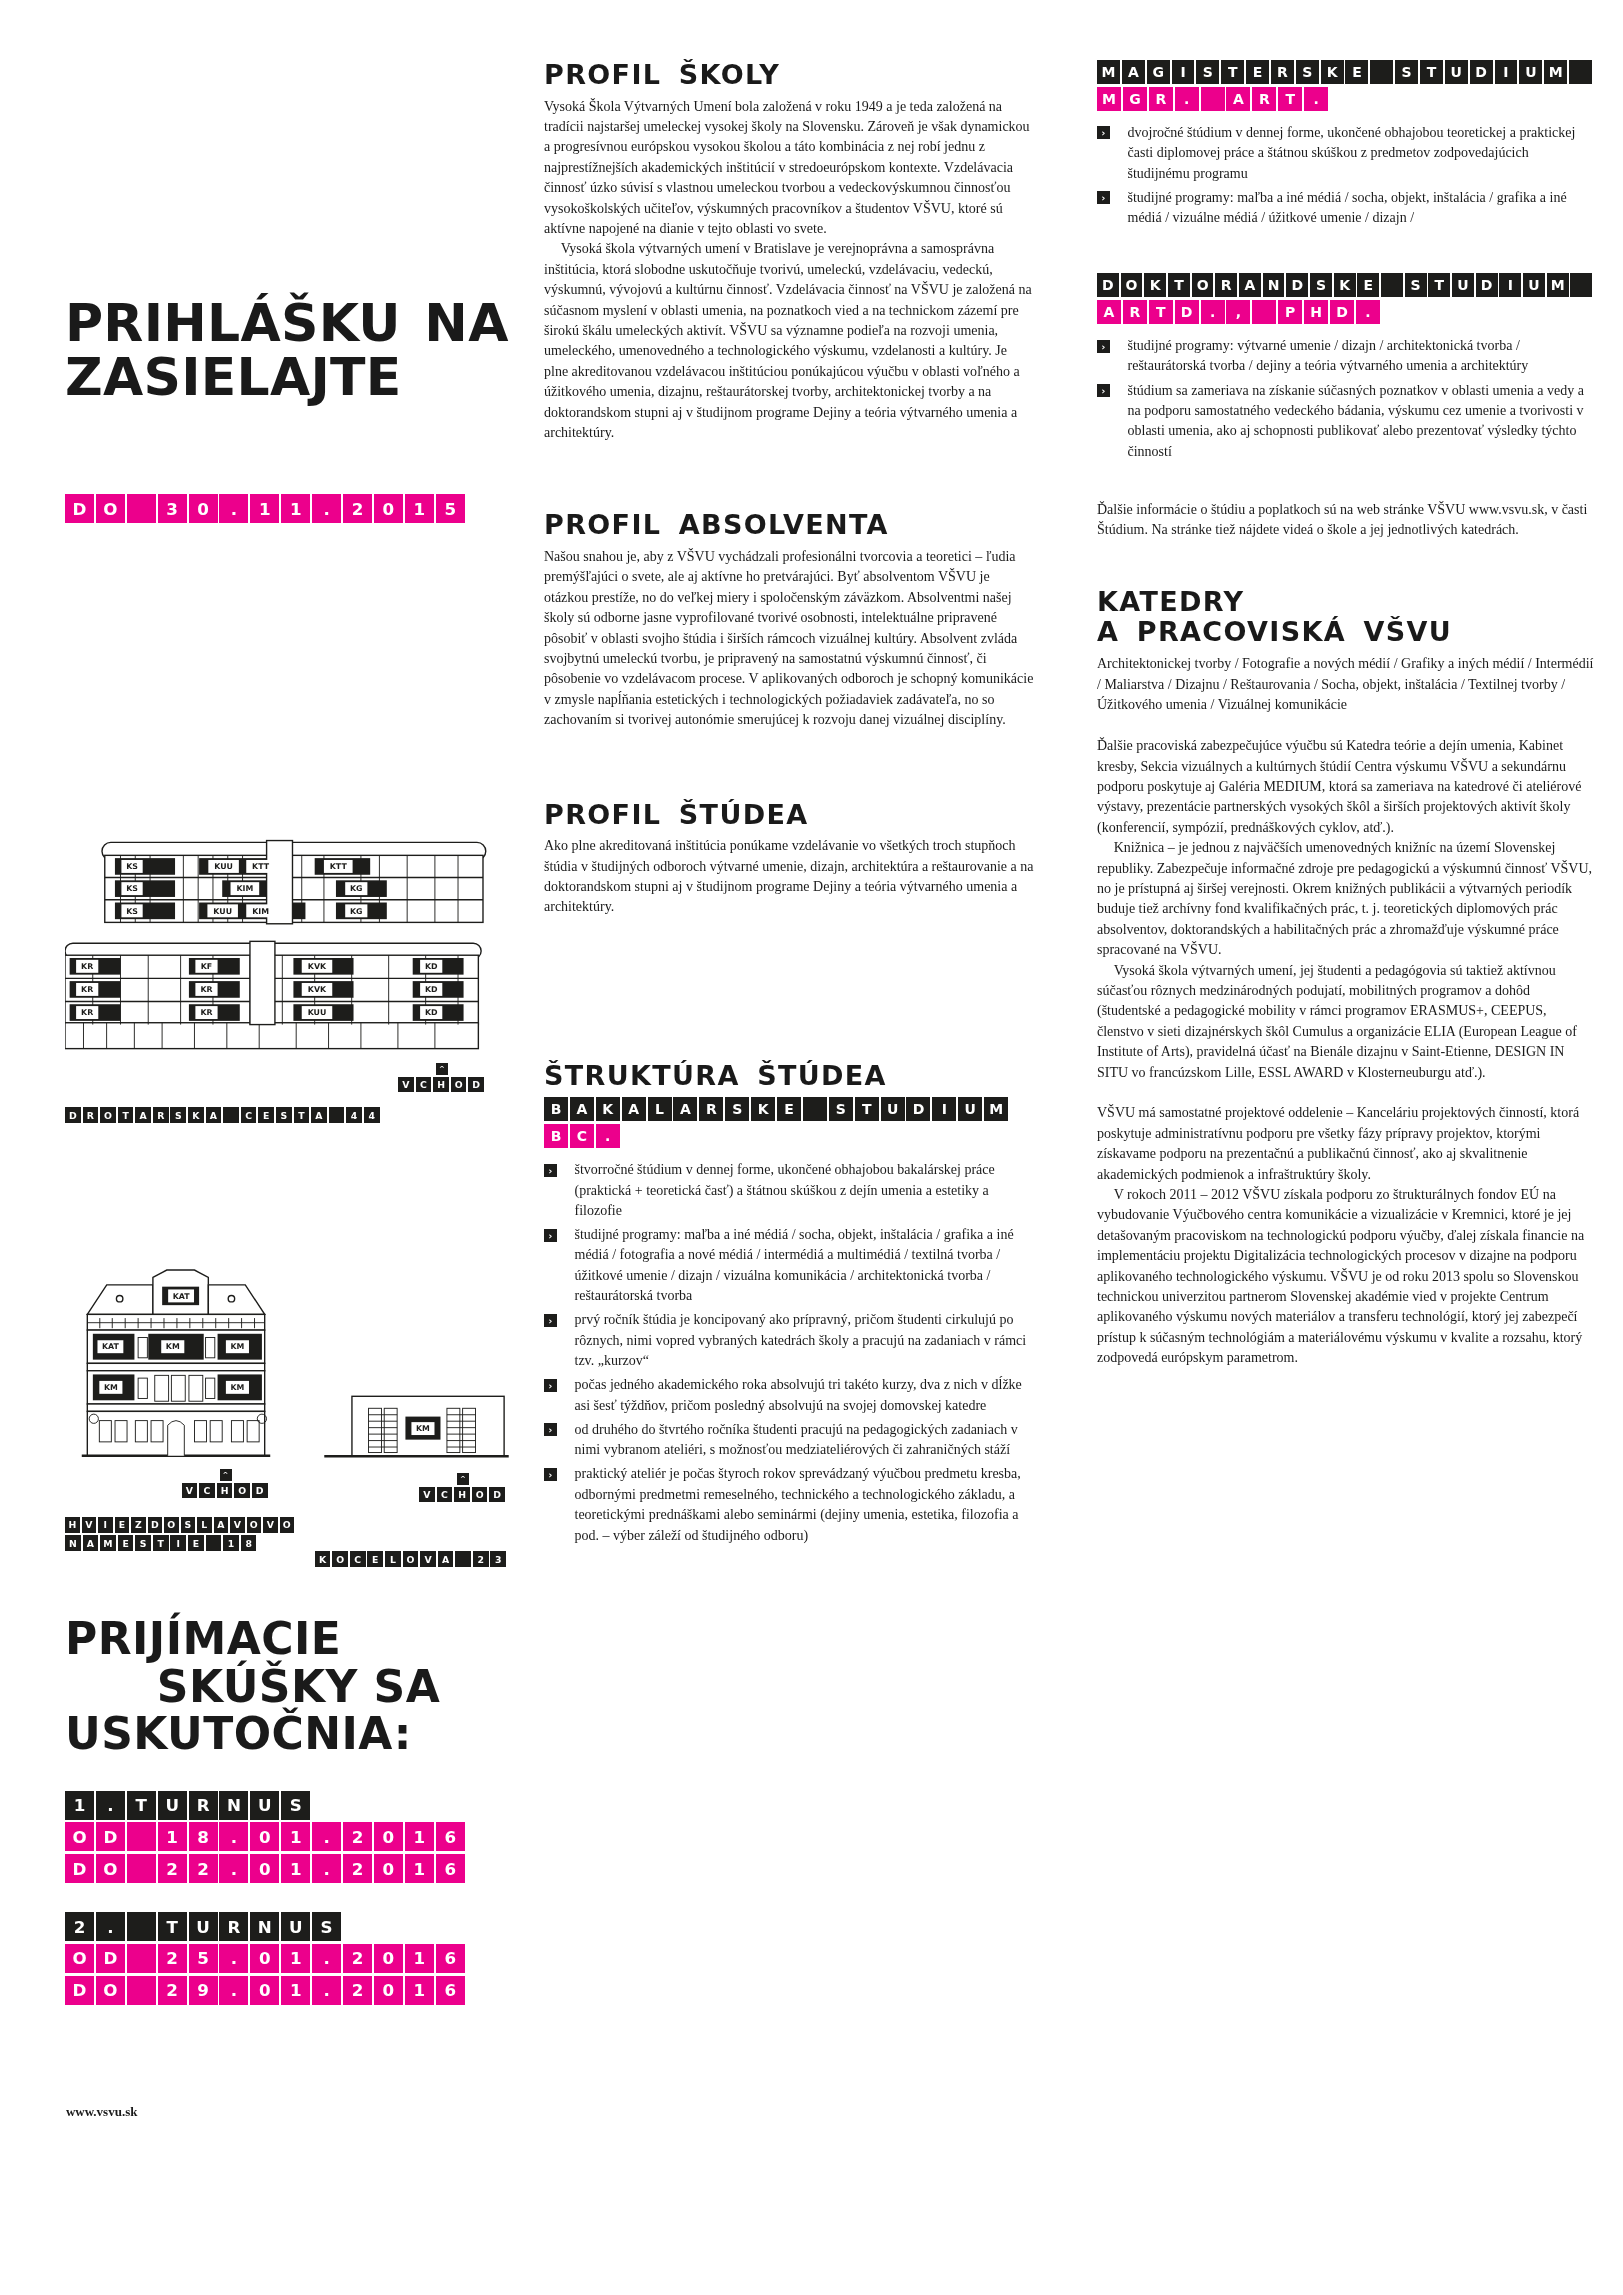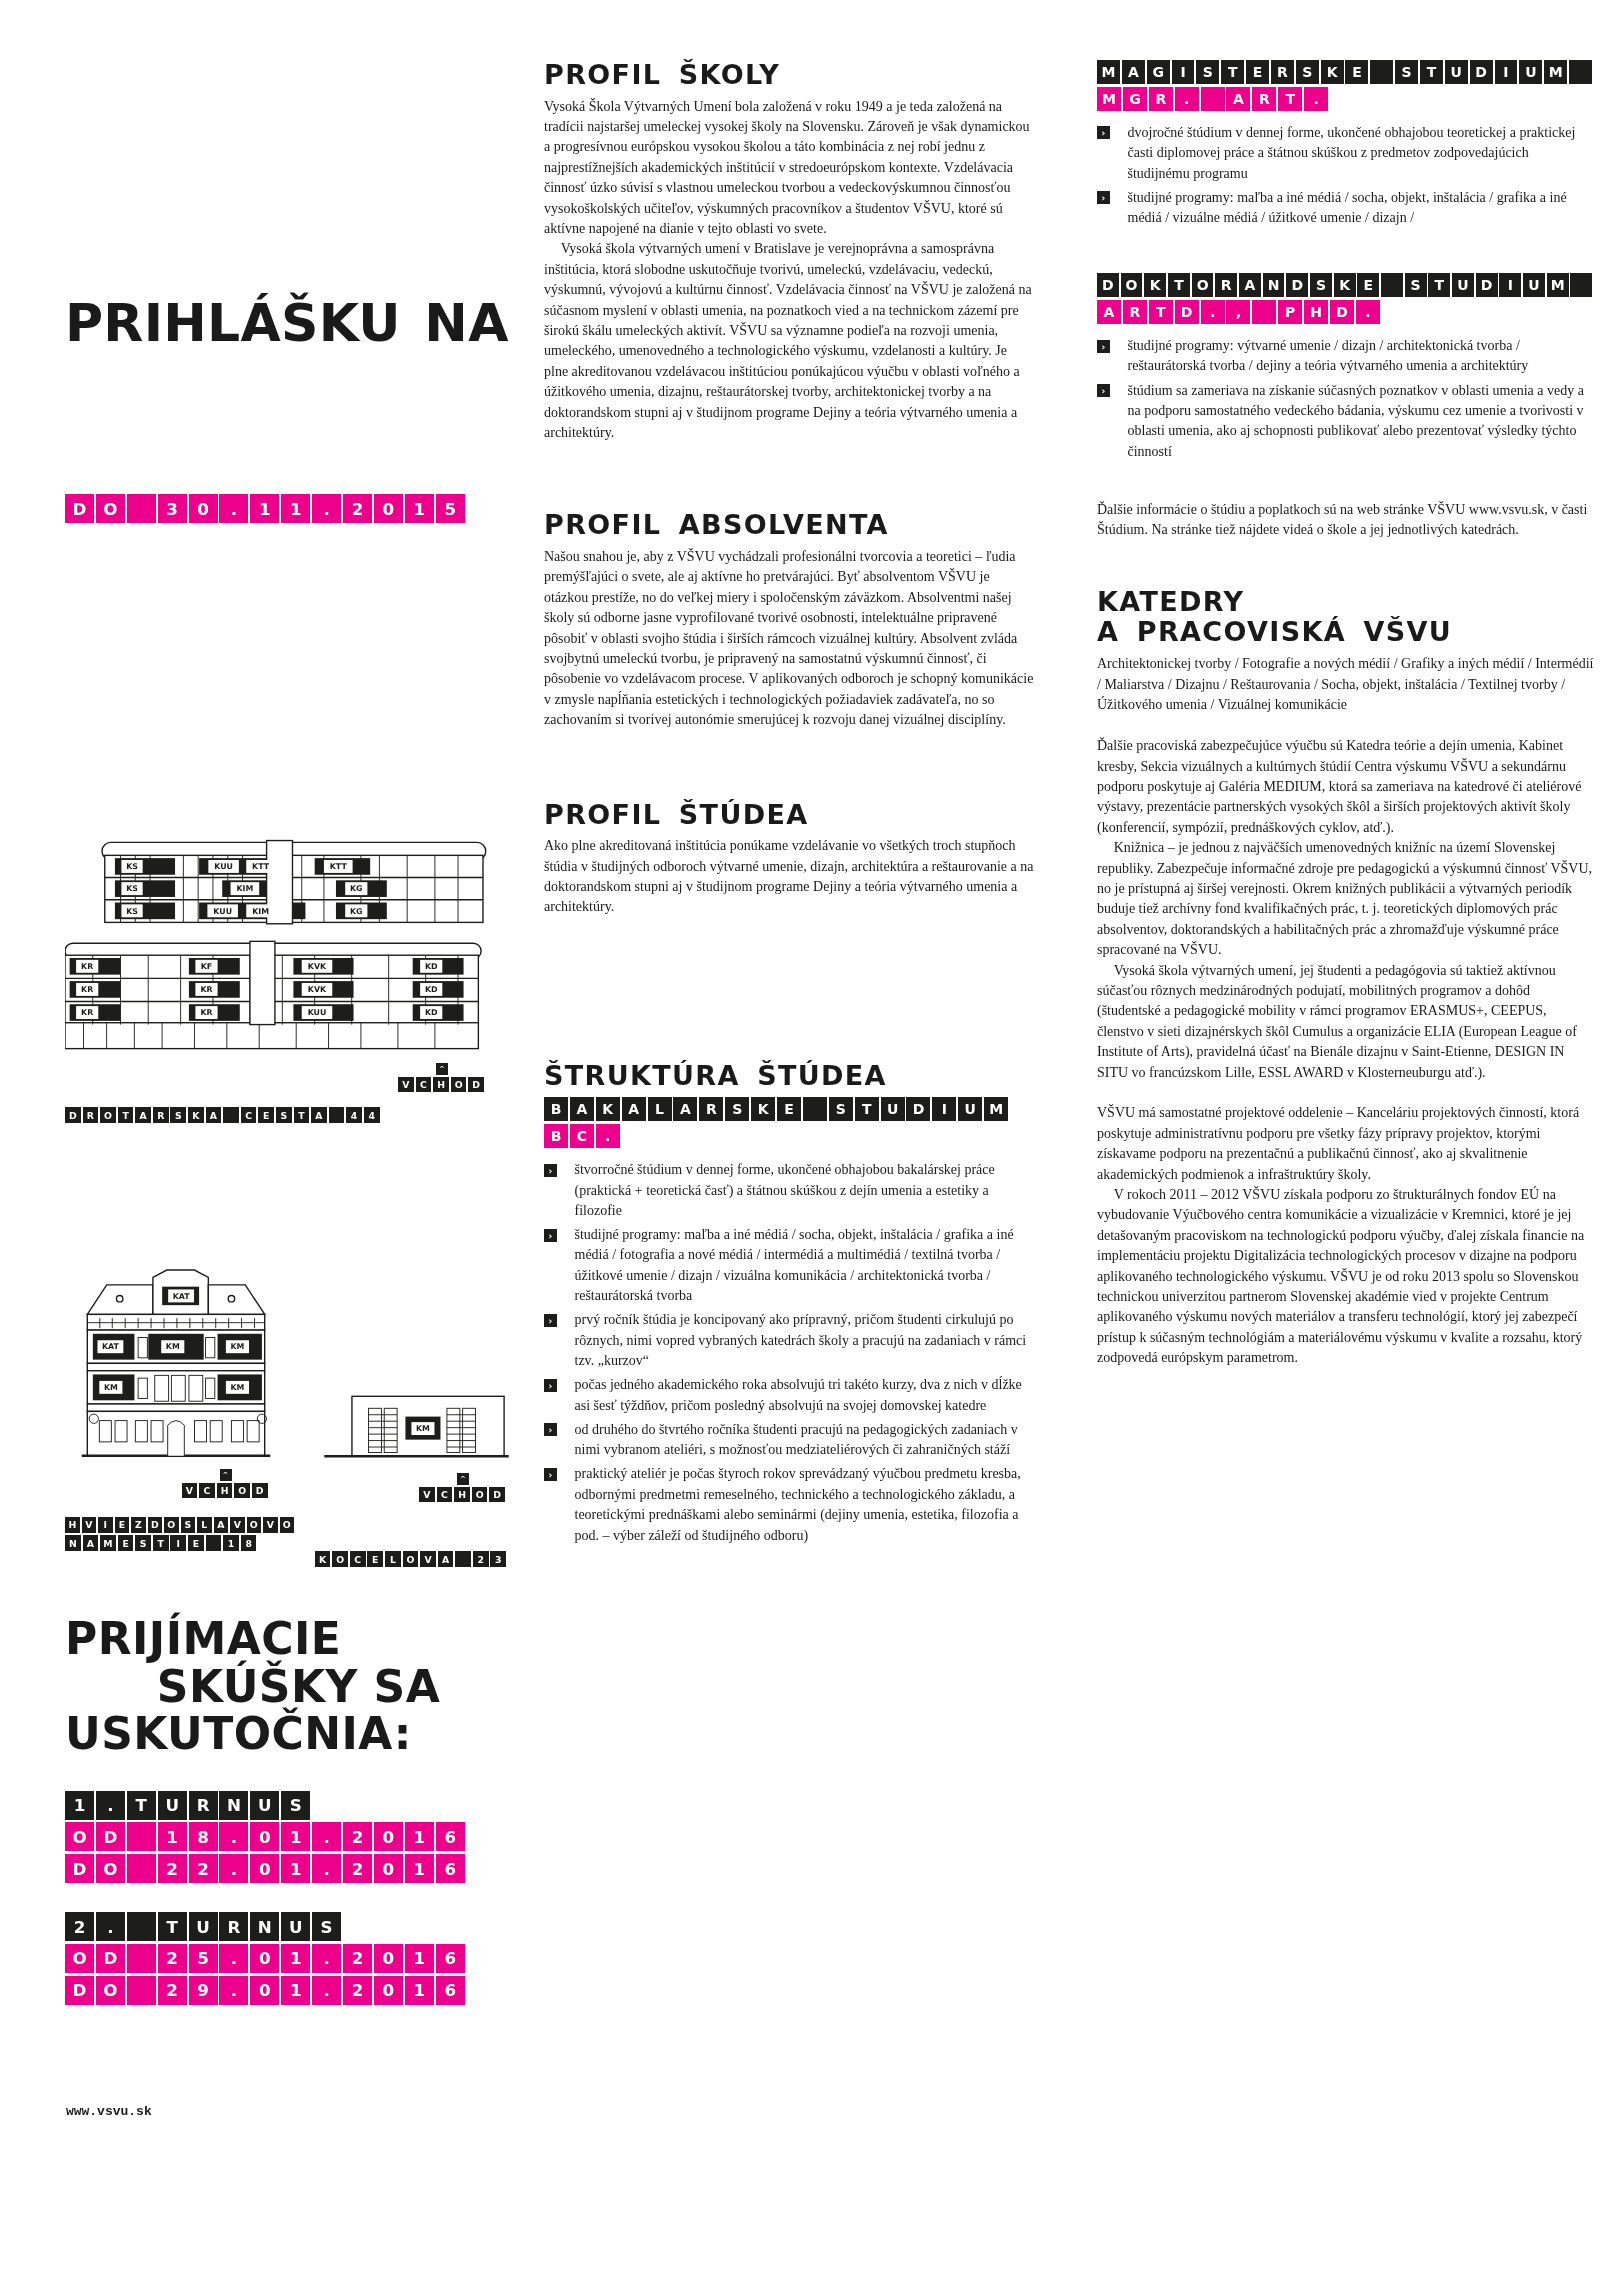--- a/index.html
+++ b/index.html
@@ -102,36 +102,37 @@
   .bldg { position:relative; }
   .addr { margin-top:8.3px; }
   .vchod-wrap { display:flex; flex-direction:column; align-items:center; }
   .vchod-caret {
     width:12px; height:12px; background:#1d1d1b; color:#fff;
     font-family:"DejaVu Sans", sans-serif; font-size:7px; font-weight:700;
     display:flex; align-items:center; justify-content:center; margin-bottom:1.9px;
   }
 
   .footer-url {
-    font-family:Liberation Mono, monospace;
+    font-family:Liberation Serif, serif;
     font-size:13px;
     font-weight:700;
   }
 
   svg { display:block; }
 </style>
 </head>
 <body>
 
 <div class="page">
 
   <div class="col col-left">
 
     <div style="position:absolute; left:0; top:296px; width:463px;">
       <div class="stencil hero-title">PRIHLÁŠKU NA</div>
+      <div class="stencil hero-title">ZASIELAJTE</div>
     </div>
 
     <div style="position:absolute; left:0; top:494px;">
       <div class="chiprow pink" id="deadline-chips">
           <span class="chip chip-xl pink">D</span>
           <span class="chip chip-xl pink">O</span>
           <span class="chip chip-xl pink">&nbsp;</span>
           <span class="chip chip-xl pink">3</span>
           <span class="chip chip-xl pink">0</span>
           <span class="chip chip-xl pink">.</span>

